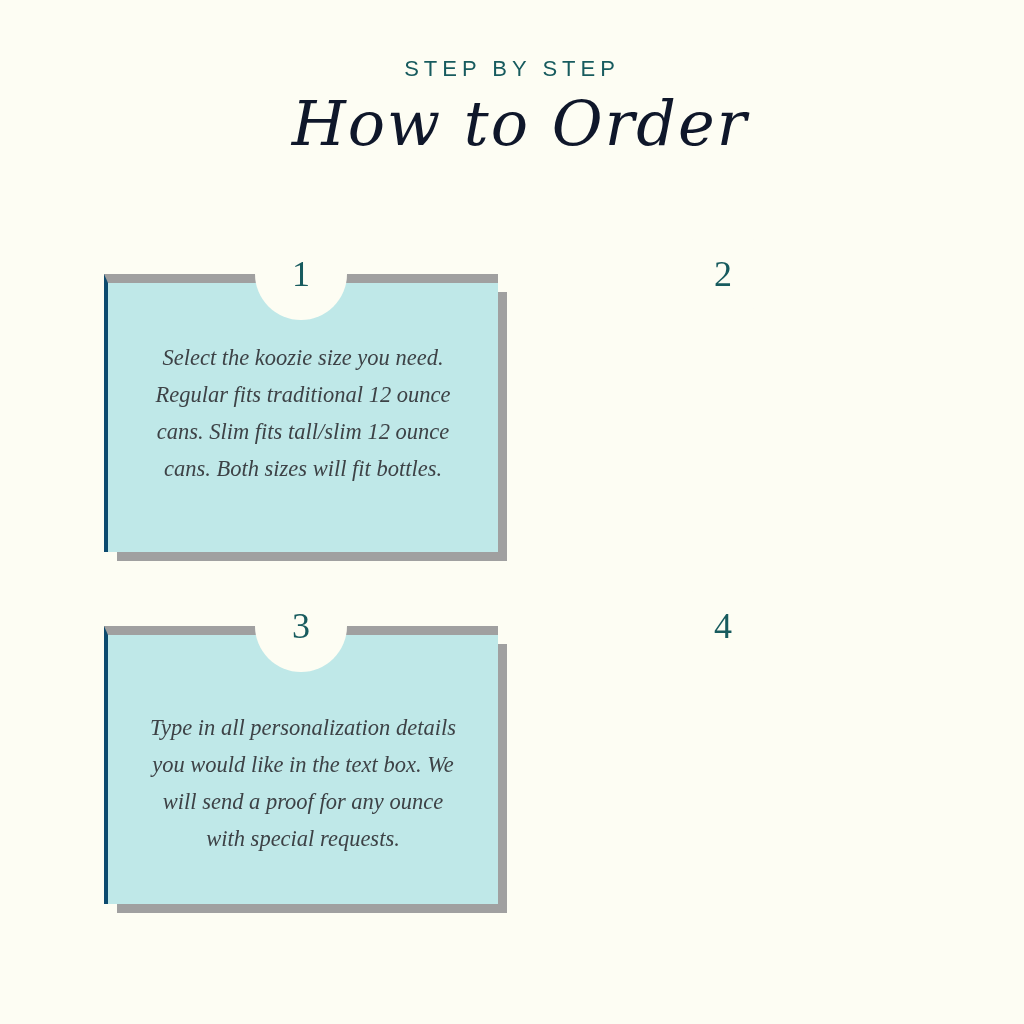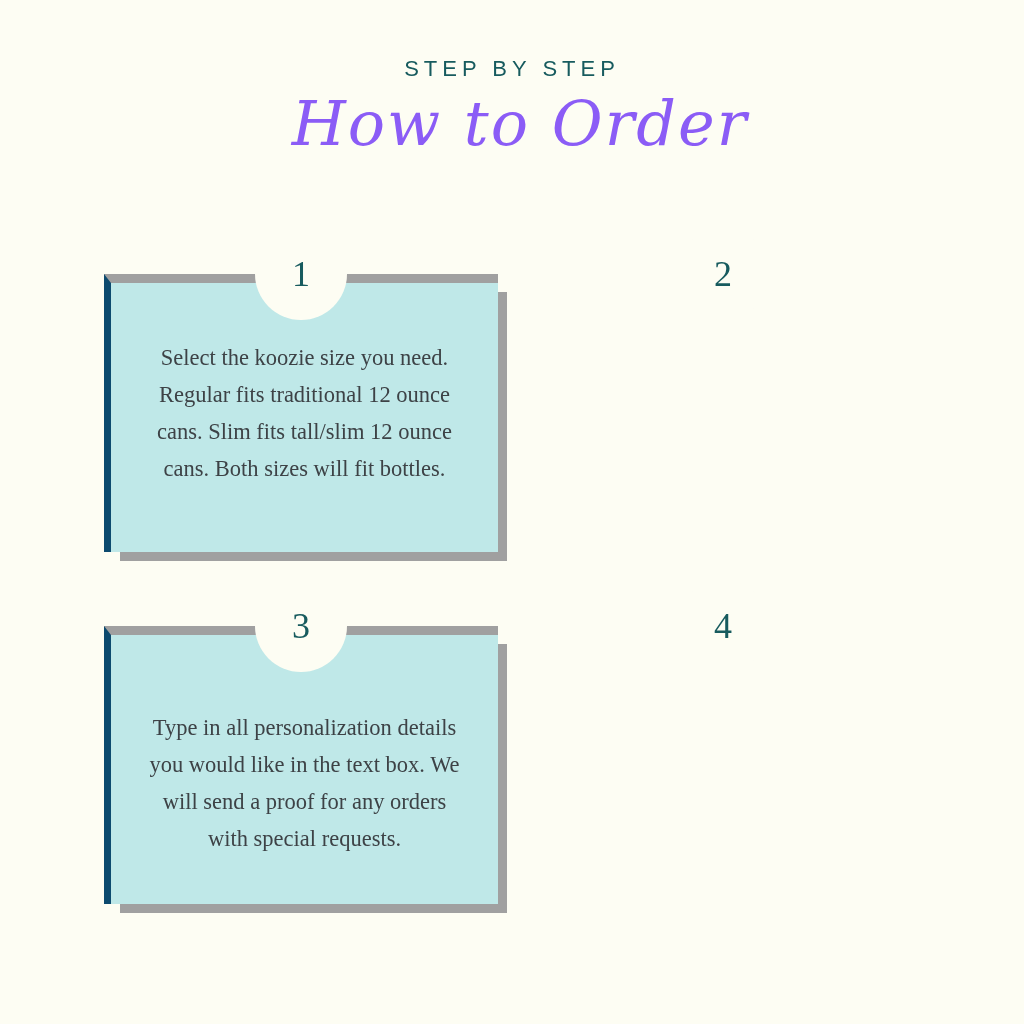--- a/index.html
+++ b/index.html
@@ -32,21 +32,21 @@
     letter-spacing: 5px;
     color: #175b5e;
     font-weight: 400;
     text-transform: uppercase;
   }
   .script-title {
     margin-top: 6px;
     font-family: "DejaVu Serif", serif;
     font-style: italic;
     font-size: 62px;
-    color: #8b5cf6;
+    color: #0f172a;
     font-weight: 400;
     letter-spacing: 2px;
     line-height: 1.15;
     margin-left: 16px;
   }
 
   
   .grid {
     position: absolute;
     top: 228px;
@@ -64,23 +64,24 @@
   .card {
     position: relative;
     box-sizing: border-box;
     height: 324px;
     padding-top: 46px;
   }
   .card-box {
     position: relative;
     height: 100%;
     background: #bfe8e8;
-    border-left: 7px solid #0c4a6e;
+    border-left: 4px solid #0c4a6e;
     border-top: 9px solid #a0a0a0;
     box-sizing: border-box;
+    font-style: italic;
   }
   .card-box::after {
     content: "";
     position: absolute;
     left: 9px;
     top: 9px;
     right: -9px;
     bottom: -9px;
     background: transparent;
     border-right: 9px solid #a0a0a0;
@@ -147,21 +148,21 @@
       <div class="badge">1</div>
     </div>
 
     <div class="card row1">
       <div class="badge">2</div>
     </div>
 
     <div class="card row2">
       <div class="card-box">
         <div class="card-inner-shift"></div>
-        <div class="card-text">Type in all personalization details you would like in the text box. We will send a proof for any orders with special requests.</div>
+        <div class="card-text">Type in all personalization details you would like in the text box. We will send a proof for any ounce with special requests.</div>
       </div>
       <div class="badge">3</div>
     </div>
 
     <div class="card row2">
       <div class="badge">4</div>
     </div>
 
   </div>
 </div>

